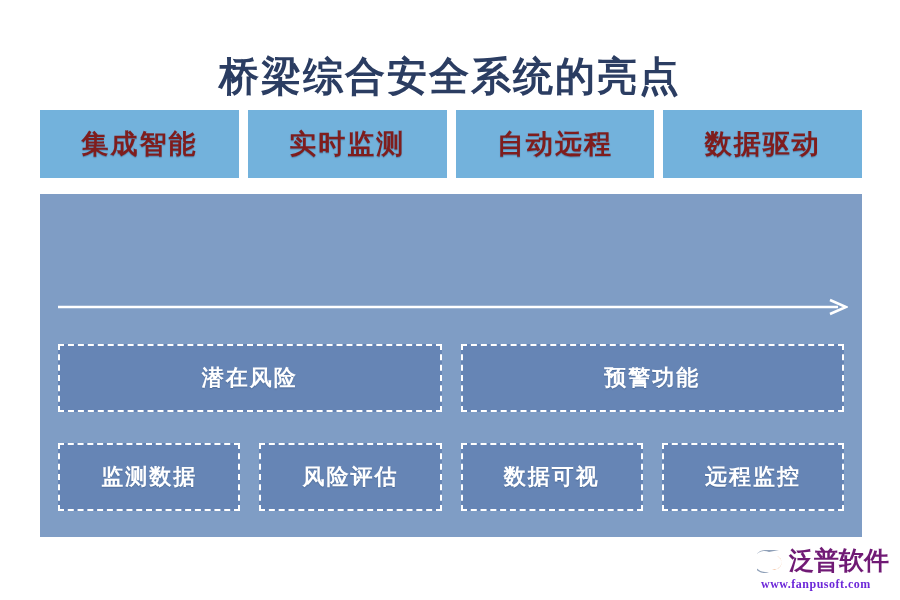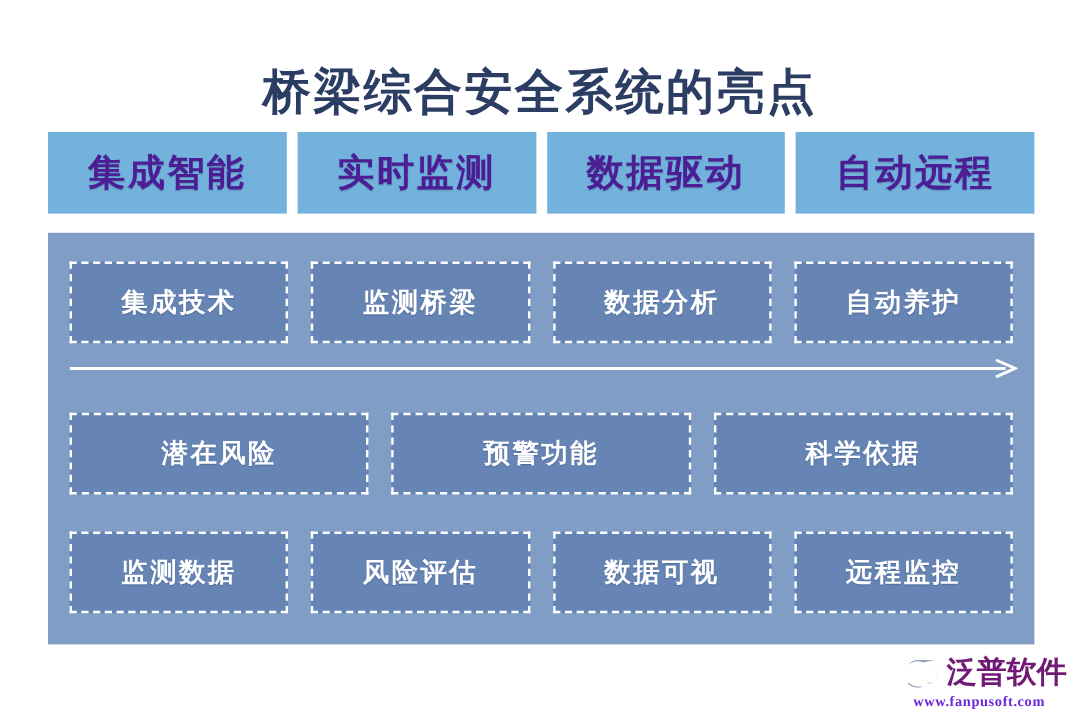--- a/index.html
+++ b/index.html
@@ -47,22 +47,22 @@
     height: 68px;
     display: flex;
     gap: 9px;
   }
   .header-cell {
     flex: 1 1 0;
     background: #73b2dc;
     display: flex;
     align-items: center;
     justify-content: center;
-    color: #4c1d95;
-    font-size: 31px;
+    color: #7f1d1d;
+    font-size: 27px;
     font-weight: bold;
     letter-spacing: 2px;
     text-shadow: 0 1px 1px rgba(30,60,100,0.35);
   }
 
   
   .panel {
     position: absolute;
     left: 40px;
     top: 194px;
@@ -153,60 +153,43 @@
   <div class="title">桥梁综合安全系统的亮点</div>
 
   <div class="header-row">
     <div class="header-cell">
       <span>集成智能</span>
     </div>
     <div class="header-cell">
       <span>实时监测</span>
     </div>
     <div class="header-cell">
+      <span>自动远程</span>
+    </div>
+    <div class="header-cell">
       <span>数据驱动</span>
     </div>
-    <div class="header-cell">
-      <span>自动远程</span>
-    </div>
   </div>
 
   <div class="panel">
 
-    <div class="grid-row row-1">
-      <div class="cell">
-        <span>集成技术</span>
-      </div>
-      <div class="cell">
-        <span>监测桥梁</span>
-      </div>
-      <div class="cell">
-        <span>数据分析</span>
-      </div>
-      <div class="cell">
-        <span>自动养护</span>
-      </div>
-    </div>
 
     <div class="arrow">
       <svg width="790" height="18" viewBox="0 0 790 18" xmlns="http://www.w3.org/2000/svg">
         <line x1="0" y1="9" x2="780" y2="9" stroke="#ffffff" stroke-width="2.5"></line>
         <polyline points="772,2 788,9 772,16" fill="none" stroke="#ffffff" stroke-width="2.5"></polyline>
       </svg>
     </div>
 
     <div class="grid-row row-2">
       <div class="cell">
         <span>潜在风险</span>
       </div>
       <div class="cell">
         <span>预警功能</span>
-      </div>
-      <div class="cell">
-        <span>科学依据</span>
       </div>
     </div>
 
     <div class="grid-row row-3">
       <div class="cell">
         <span>监测数据</span>
       </div>
       <div class="cell">
         <span>风险评估</span>
       </div>

